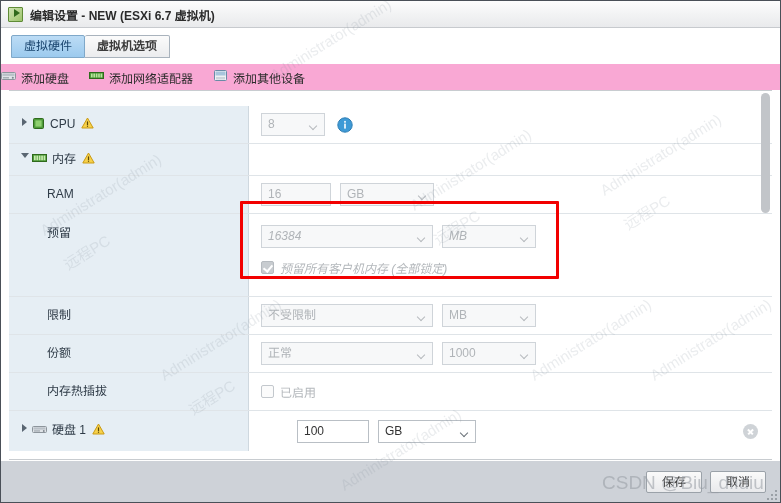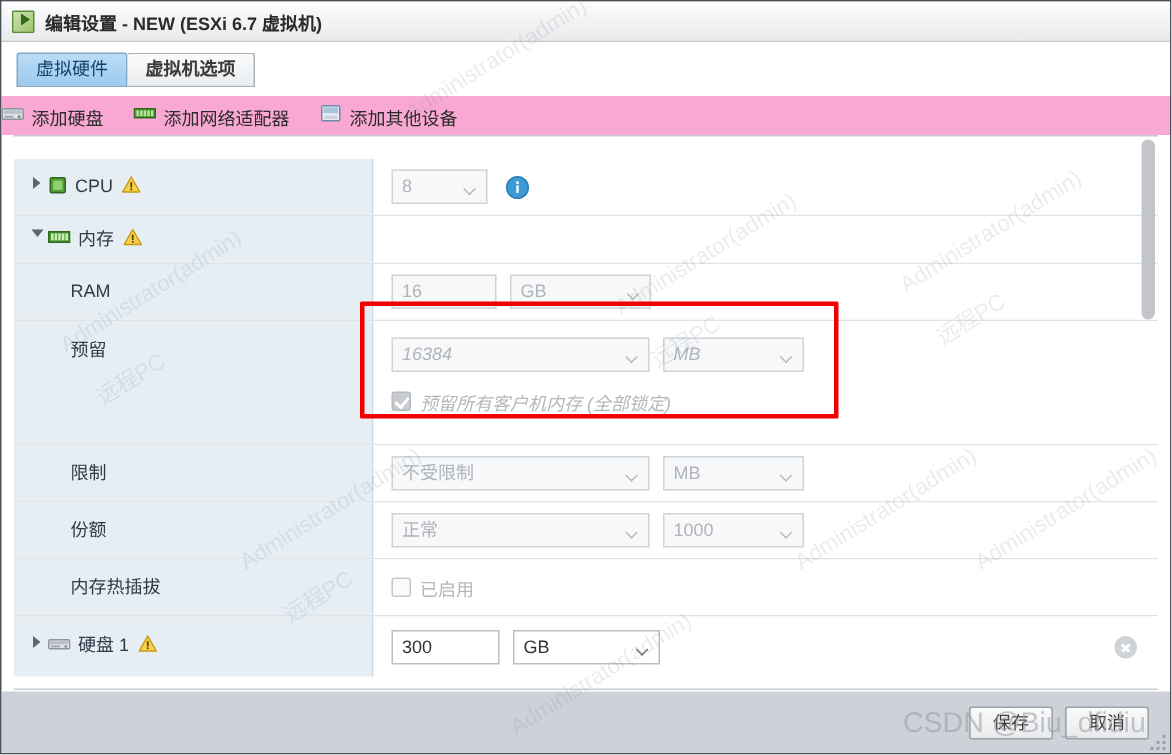--- a/index.html
+++ b/index.html
@@ -590,21 +590,21 @@
           <span class="lbl-text lbl-indent">内存热插拔</span>
         </div>
         <div class="cell-value" style="justify-content:center;">
           <div class="chk-line" style="margin-top:0;">
             <span class="chkbox"></span>
             <span class="chk-text">已启用</span>
           </div>
         </div>
       </div>
 
-      <div class="row" style="min-height:40px;">
+      <div class="row" style="min-height:40px;gap:36px;">
         <div class="cell-label" style="padding-top:12px;">
           <span class="twisty collapsed">
               <i></i>
             </span>
           <span class="row-icon">
             <svg width="15" height="12" viewBox="0 0 15 12">
               <rect x="0.5" y="3.5" width="14" height="6" rx="1" fill="#dfe3e7" stroke="#8d959c"></rect>
               <rect x="1.5" y="4.4" width="12" height="2.2" fill="#b9c0c7"></rect>
               <circle cx="11.8" cy="8" r="0.9" fill="#7d858c"></circle>
               <rect x="2" y="7.4" width="6" height="1.1" fill="#9aa2a9"></rect>
@@ -615,21 +615,21 @@
             <svg width="13" height="12" viewBox="0 0 13 12">
               <path d="M6.5 1 L12.2 11 L0.8 11 Z" fill="#f7d14a" stroke="#c99a14" stroke-width="1" stroke-linejoin="round"></path>
               <rect x="5.9" y="4.4" width="1.2" height="3.6" fill="#5a4707"></rect>
               <rect x="5.9" y="8.6" width="1.2" height="1.2" fill="#5a4707"></rect>
             </svg>
           </span>
         </div>
         <div class="cell-value" style="position:relative; justify-content:center; padding-top:8px;">
           <div class="ctrl-line">
             <div class="txt w-disk enabled">
-              <span>300</span>
+              <span>100</span>
             </div>
             <div class="sel w-diskunit enabled" style="margin-left:9px;">
               <span>GB</span>
               <span class="chev"></span>
             </div>
             <span class="remove-btn"></span>
           </div>
         </div>
       </div>
 

